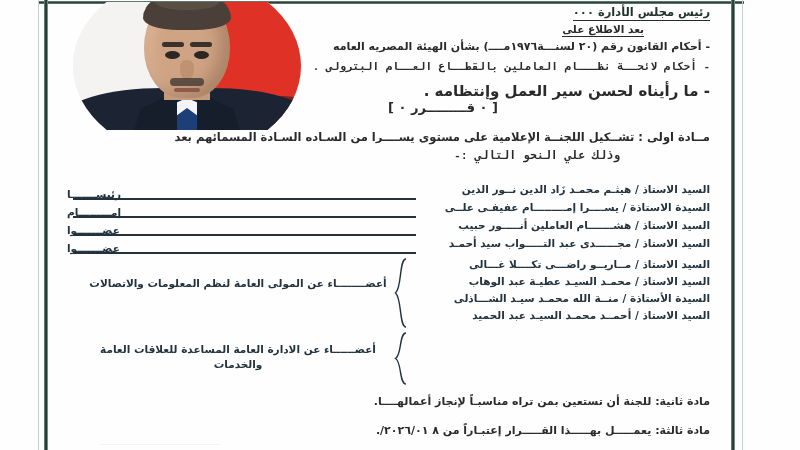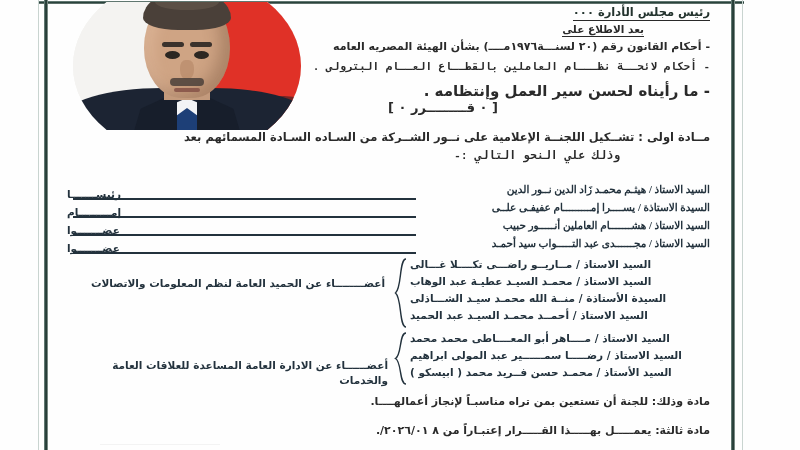--- a/index.html
+++ b/index.html
@@ -228,21 +228,21 @@
   }
   .row {
     display: flex;
     align-items: center;
     height: 18px;
     font-size: 10.5px;
     font-weight: bold;
     color: #23323d;
     white-space: nowrap;
   }
-  .row .nm { width: 248px; text-align: right; font-family: Liberation Serif, serif; }
+  .row .nm { width: 248px; text-align: right; }
   .row .role {
     flex: 1;
     position: relative;
     text-align: right;
     padding-right: 4px;
     color: #23323d;
   }
   .row .role .kash {
     position: absolute;
     right: 46px;
@@ -267,21 +267,21 @@
   }
   .grp.g1 { top: 258px; }
   .grp.g2 { top: 332px; }
   .grp .names { width: 300px; }
   .grp .nrow {
     height: 17px;
     font-size: 10.5px;
     font-weight: bold;
     color: #23323d;
     white-space: nowrap;
-    text-align: left;
+    text-align: right;
   }
   .grp .brace {
     position: absolute;
     right: 302px;
     top: 0;
     width: 14px;
     color: #23323d;
     font-weight: normal;
     display: flex;
     align-items: center;
@@ -292,21 +292,21 @@
     position: absolute;
     right: 322px;
     width: 300px;
     text-align: center;
     font-size: 10.5px;
     font-weight: bold;
     color: #23323d;
     line-height: 15px;
   }
   .grp.g1 .glabel { top: 18px; }
-  .grp.g2 .glabel { top: 26px; text-align: right; }
+  .grp.g2 .glabel { top: 10px; }
 
   .faint-bottom {
     position: absolute;
     left: 100px; top: 444px;
     width: 120px; height: 14px;
     border-top: 1px solid #e7e7e7;
     opacity: .5;
   }
 </style>
 </head>
@@ -347,21 +347,21 @@
 
     <div class="txt hdr-title">رئيس مجلس الأدارة ۰۰۰</div>
     <div class="txt hdr-sub">بعد الاطلاع على</div>
 
     <div class="txt cl">- أحكام القانون رقم (٢٠ لسنـــة١٩٧٦مــــ) بشأن الهيئة المصريه العامه</div>
     <div class="txt c2">- أحكام لائحــة نظـــام العاملين بالقطــاع العــام البترولى .</div>
     <div class="txt c3">- ما رأيناه لحسن سير العمل وإنتظامه .</div>
 
     <div class="txt decide">[ ۰ قـــــــــرر ۰ ]</div>
 
-    <div class="txt art1-a">مــادة اولى : تشــكيل اللجنــة الإعلامية على نــور الشــركة من السـاده السـادة المسمائهم بعد</div>
+    <div class="txt art1-a">مــادة اولى : تشــكيل اللجنــة الإعلامية على مستوى يســــرا من السـاده السـادة المسمائهم بعد</div>
     <div class="txt art1-b">وذلك علي النحو التالي :-</div>
 
     <div class="list">
       <div class="row">
         <div class="nm">السيد الاستاذ / هيثـم محمـد زَاد الدين نــور الدين</div>
         <div class="role">
           <span class="kash"></span>
           <span class="cap">رئيســـــــا</span>
         </div>
       </div>
@@ -393,35 +393,30 @@
         <div class="nrow">السيد  الاستاذ / مــاريــو راضـــى تكــــلا غـــالى</div>
         <div class="nrow">السيد  الاستاذ / محمـد السيـد عطيـة عبد الوهاب</div>
         <div class="nrow">السيدة الأستاذة / منــة الله محمـد سيـد الشـــاذلى</div>
         <div class="nrow">السيد   الاستاذ / أحمــد محمـد السيـد عبد الحميد</div>
       </div>
       <div class="brace">
         <svg width="14" height="70" viewBox="0 0 14 70" aria-hidden="true">
           <path d="M12 1 C5 1 8 30 1.5 35 C8 40 5 69 12 69" fill="none" stroke="#23323d" stroke-width="1.4"></path>
         </svg>
       </div>
-      <div class="glabel">أعضــــــــاء عن الحميد العامة لنظم المعلومات والاتصالات</div>
+      <div class="glabel">أعضــــــــاء عن المولى العامة لنظم المعلومات والاتصالات</div>
     </div>
 
     <div class="grp g2">
-      <div class="names">
-        <div class="nrow">السيد  الاستاذ / مــــاهر أبو المعــــاطى محمد محمد</div>
-        <div class="nrow">السيد الاستاذ / رضـــــا سمــــــير عبد المولى ابراهيم</div>
-        <div class="nrow">السيد الأستاذ / محمـد حسن فــريد محمد ( ابيسكو )</div>
-      </div>
       <div class="brace">
         <svg width="14" height="53" viewBox="0 0 14 53" aria-hidden="true">
           <path d="M12 1 C5 1 8 23 1.5 26.5 C8 30 5 52 12 52" fill="none" stroke="#23323d" stroke-width="1.4"></path>
         </svg>
       </div>
       <div class="glabel">أعضــــــاء عن الادارة العامة المساعدة للعلاقات العامة والخدمات</div>
     </div>
 
-    <div class="txt art2">مادة وذلك: للجنة أن تستعين بمن تراه مناسبـاً لإنجاز أعمالهــــا.</div>
+    <div class="txt art2">مادة ثانية: للجنة أن تستعين بمن تراه مناسبـاً لإنجاز أعمالهــــا.</div>
     <div class="txt art3">مادة ثالثة:  يعمـــــل بهـــــذا القـــــرار إعتبـاراً من ٨ ٢٠٢٦/٠١/.</div>
 
     <div class="faint-bottom"></div>
   </div>
 </div>
 
 </body></html>

